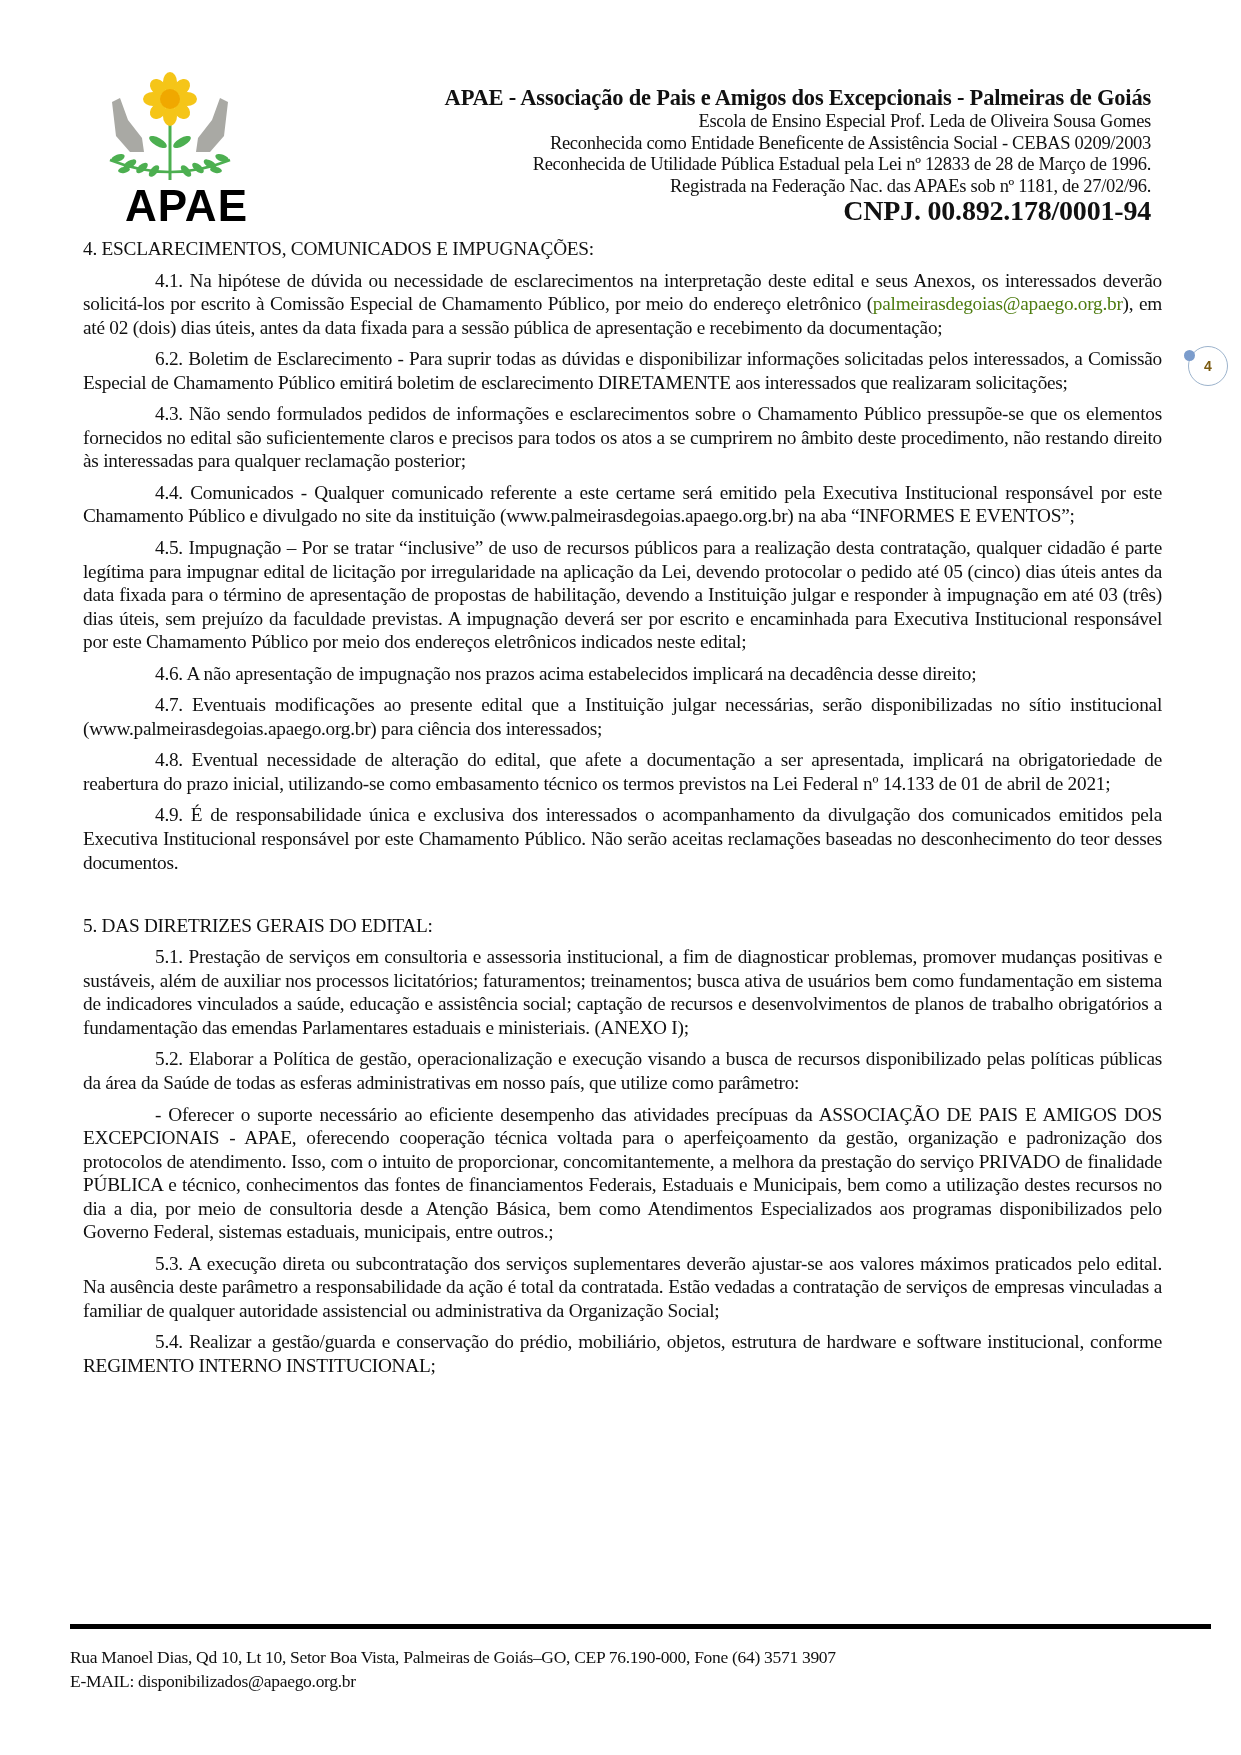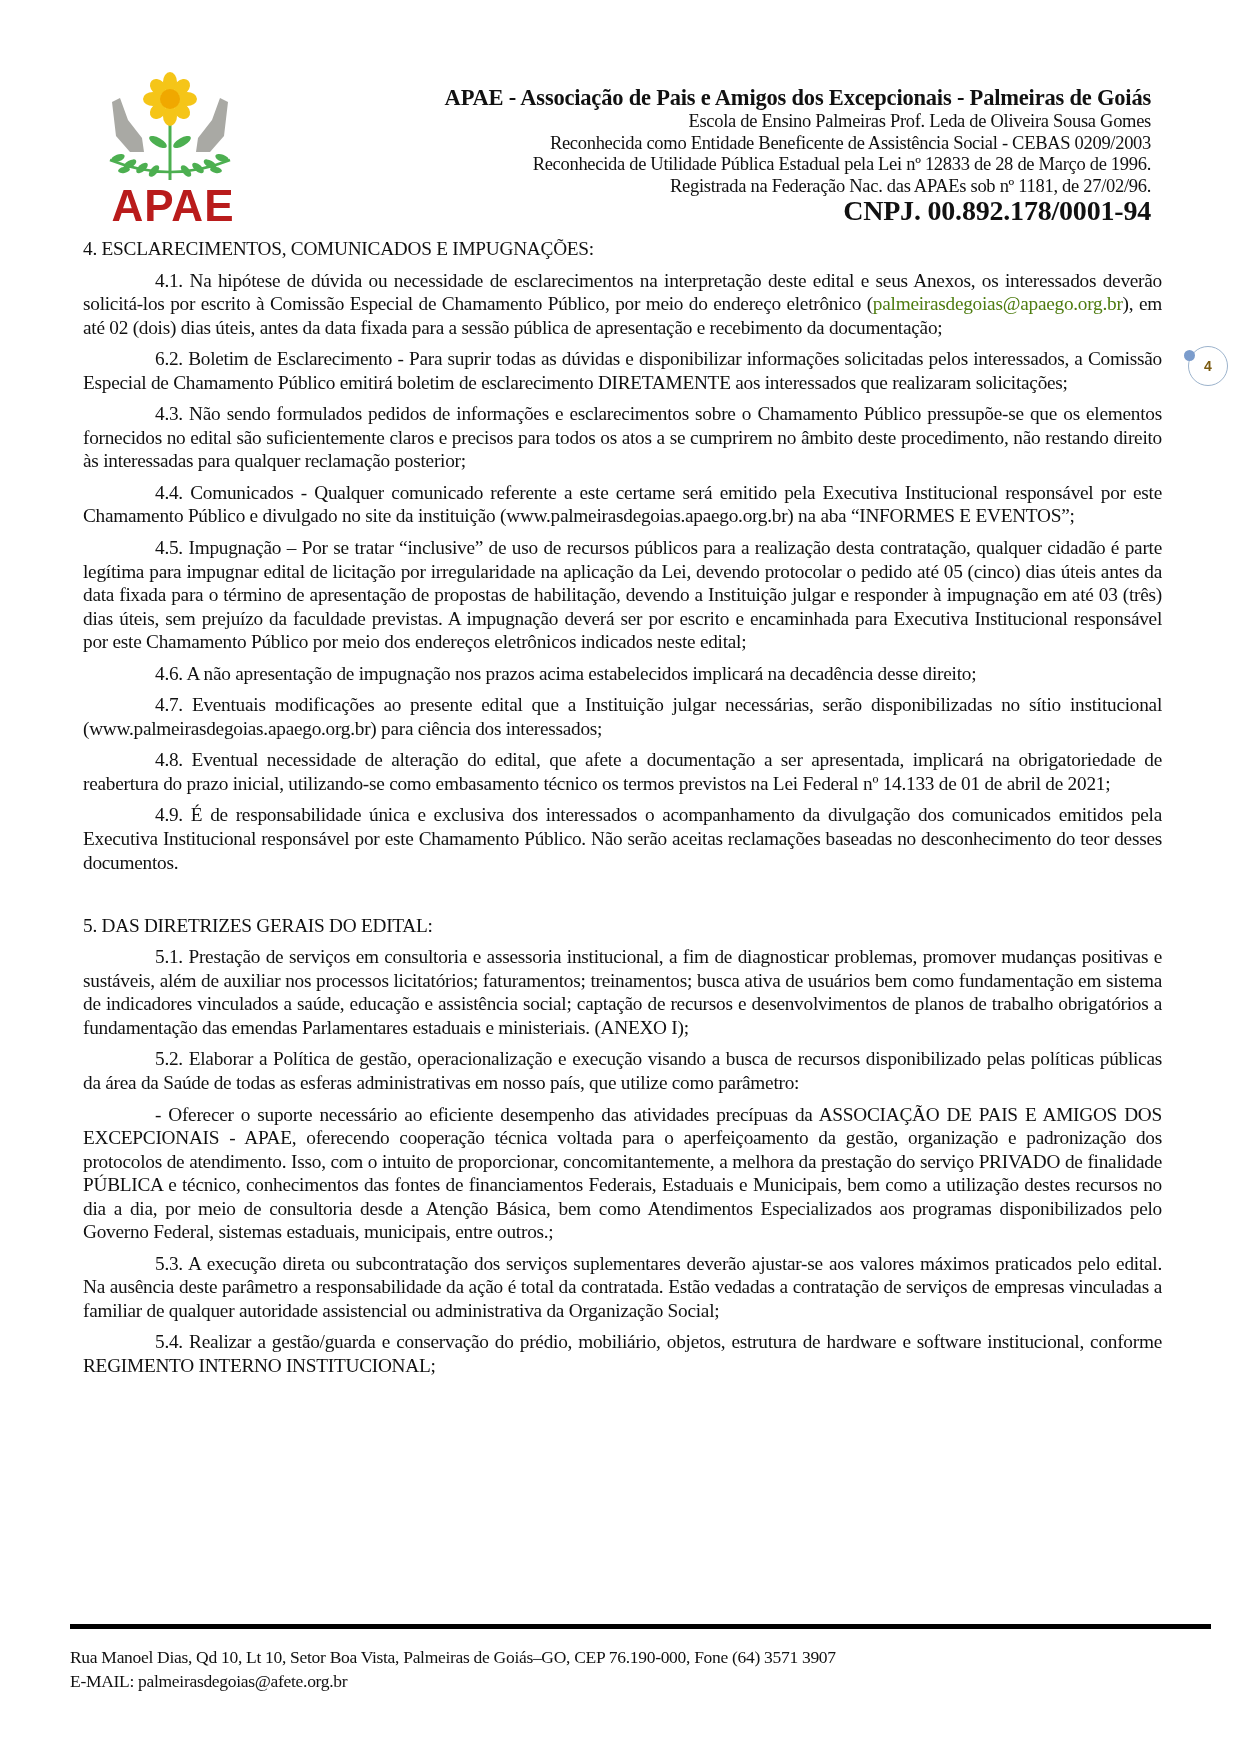--- a/index.html
+++ b/index.html
@@ -1,20 +1,20 @@
 <!DOCTYPE html>
 <html><head>
 <meta charset="utf-8">
 <style>
   html, body { margin:0; padding:0; background:#ffffff; }
   body { width:1241px; height:1755px; position:relative; overflow:hidden;
          font-family:"Liberation Serif", serif; color:#111; }
   .logo { position:absolute; left:90px; top:72px; width:160px; height:155px; }
-  .logo-text { position:absolute; left:8px; top:112px; width:150px; text-align:center;
-               font-family:"Liberation Sans", sans-serif; font-weight:bold; font-size:44px; color:#b91c1c; letter-spacing:1px; line-height:44px; }
+  .logo-text { position:absolute; left:8px; top:112px; width:150px; text-align:right;
+               font-family:"Liberation Sans", sans-serif; font-weight:bold; font-size:44px; color:#000000; letter-spacing:1px; line-height:44px; }
   .header { position:absolute; right:90px; top:84px; text-align:right;margin-left:48px; }
   .header .h1 { font-weight:bold; font-size:22.5px; line-height:27px; letter-spacing:-0.2px; }
   .header .h2 { font-size:18.5px; line-height:21.5px; letter-spacing:-0.3px; }
   .header .h3 { font-weight:bold; font-size:28px; line-height:28px; letter-spacing:-0.2px; }
   .content { position:absolute; left:75px; top:229px; width:1095px; font-size:19.3px; line-height:23.55px; letter-spacing:-0.25px; }
   .content p { margin:8px; text-align:justify; }
   .content .title { text-align:left; }
   .content .ind { text-indent:72px; }
   .content .gap { height:23.55px; }
   .link { color:#4d7c0f; }
@@ -63,21 +63,21 @@
       <ellipse cx="68" cy="39" rx="7" ry="9" transform="rotate(45 68 39)"></ellipse>
       <ellipse cx="92" cy="39" rx="7" ry="9" transform="rotate(-45 92 39)"></ellipse>
     </g>
     <circle cx="80" cy="27" r="10" fill="#f0a800"></circle>
   </svg>
   <div class="logo-text">APAE</div>
 </div>
 
 <div class="header">
   <div class="h1">APAE - Associação de Pais e Amigos dos Excepcionais - Palmeiras de Goiás</div>
-  <div class="h2">Escola de Ensino Palmeiras Prof. Leda de Oliveira Sousa Gomes</div>
+  <div class="h2">Escola de Ensino Especial Prof. Leda de Oliveira Sousa Gomes</div>
   <div class="h2">Reconhecida como Entidade Beneficente de Assistência Social - CEBAS 0209/2003</div>
   <div class="h2">Reconhecida de Utilidade Pública Estadual pela Lei nº 12833 de 28 de Março de 1996.</div>
   <div class="h2">Registrada na Federação Nac. das APAEs sob nº 1181, de 27/02/96.</div>
   <div class="h3">CNPJ. 00.892.178/0001-94</div>
 </div>
 
 <div class="page-badge">4</div>
 <div class="page-dot"></div>
 
 <div class="content">
@@ -96,14 +96,14 @@
   <p class="ind">5.1. Prestação de serviços em consultoria e assessoria institucional, a fim de diagnosticar problemas, promover mudanças positivas e sustáveis, além de auxiliar nos processos licitatórios; faturamentos; treinamentos; busca ativa de usuários bem como fundamentação em sistema de indicadores vinculados a saúde, educação e assistência social; captação de recursos e desenvolvimentos de planos de trabalho obrigatórios a fundamentação das emendas Parlamentares estaduais e ministeriais. (ANEXO I);</p>
   <p class="ind">5.2. Elaborar a Política de gestão, operacionalização e execução visando a busca de recursos disponibilizado pelas políticas públicas da área da Saúde de todas as esferas administrativas em nosso país, que utilize como parâmetro:</p>
   <p class="ind">- Oferecer o suporte necessário ao eficiente desempenho das atividades precípuas da ASSOCIAÇÃO DE PAIS E AMIGOS DOS EXCEPCIONAIS - APAE, oferecendo cooperação técnica voltada para o aperfeiçoamento da gestão, organização e padronização dos protocolos de atendimento. Isso, com o intuito de proporcionar, concomitantemente, a melhora da prestação do serviço PRIVADO de finalidade PÚBLICA e técnico, conhecimentos das fontes de financiamentos Federais, Estaduais e Municipais, bem como a utilização destes recursos no dia a dia, por meio de consultoria desde a Atenção Básica, bem como Atendimentos Especializados aos programas disponibilizados pelo Governo Federal, sistemas estaduais, municipais, entre outros.;</p>
   <p class="ind">5.3. A execução direta ou subcontratação dos serviços suplementares deverão ajustar-se aos valores máximos praticados pelo edital. Na ausência deste parâmetro a responsabilidade da ação é total da contratada. Estão vedadas a contratação de serviços de empresas vinculadas a familiar de qualquer autoridade assistencial ou administrativa da Organização Social;</p>
   <p class="ind">5.4. Realizar a gestão/guarda e conservação do prédio, mobiliário, objetos, estrutura de hardware e software institucional, conforme REGIMENTO INTERNO INSTITUCIONAL;</p>
 </div>
 
 <div class="footer-rule"></div>
 <div class="footer">
   <div>Rua Manoel Dias, Qd 10, Lt 10, Setor Boa Vista, Palmeiras de Goiás–GO, CEP 76.190-000, Fone (64) 3571 3907</div>
-  <div>E-MAIL: palmeirasdegoias@afete.org.br</div>
+  <div>E-MAIL: disponibilizados@apaego.org.br</div>
 </div>
 
 </body></html>

